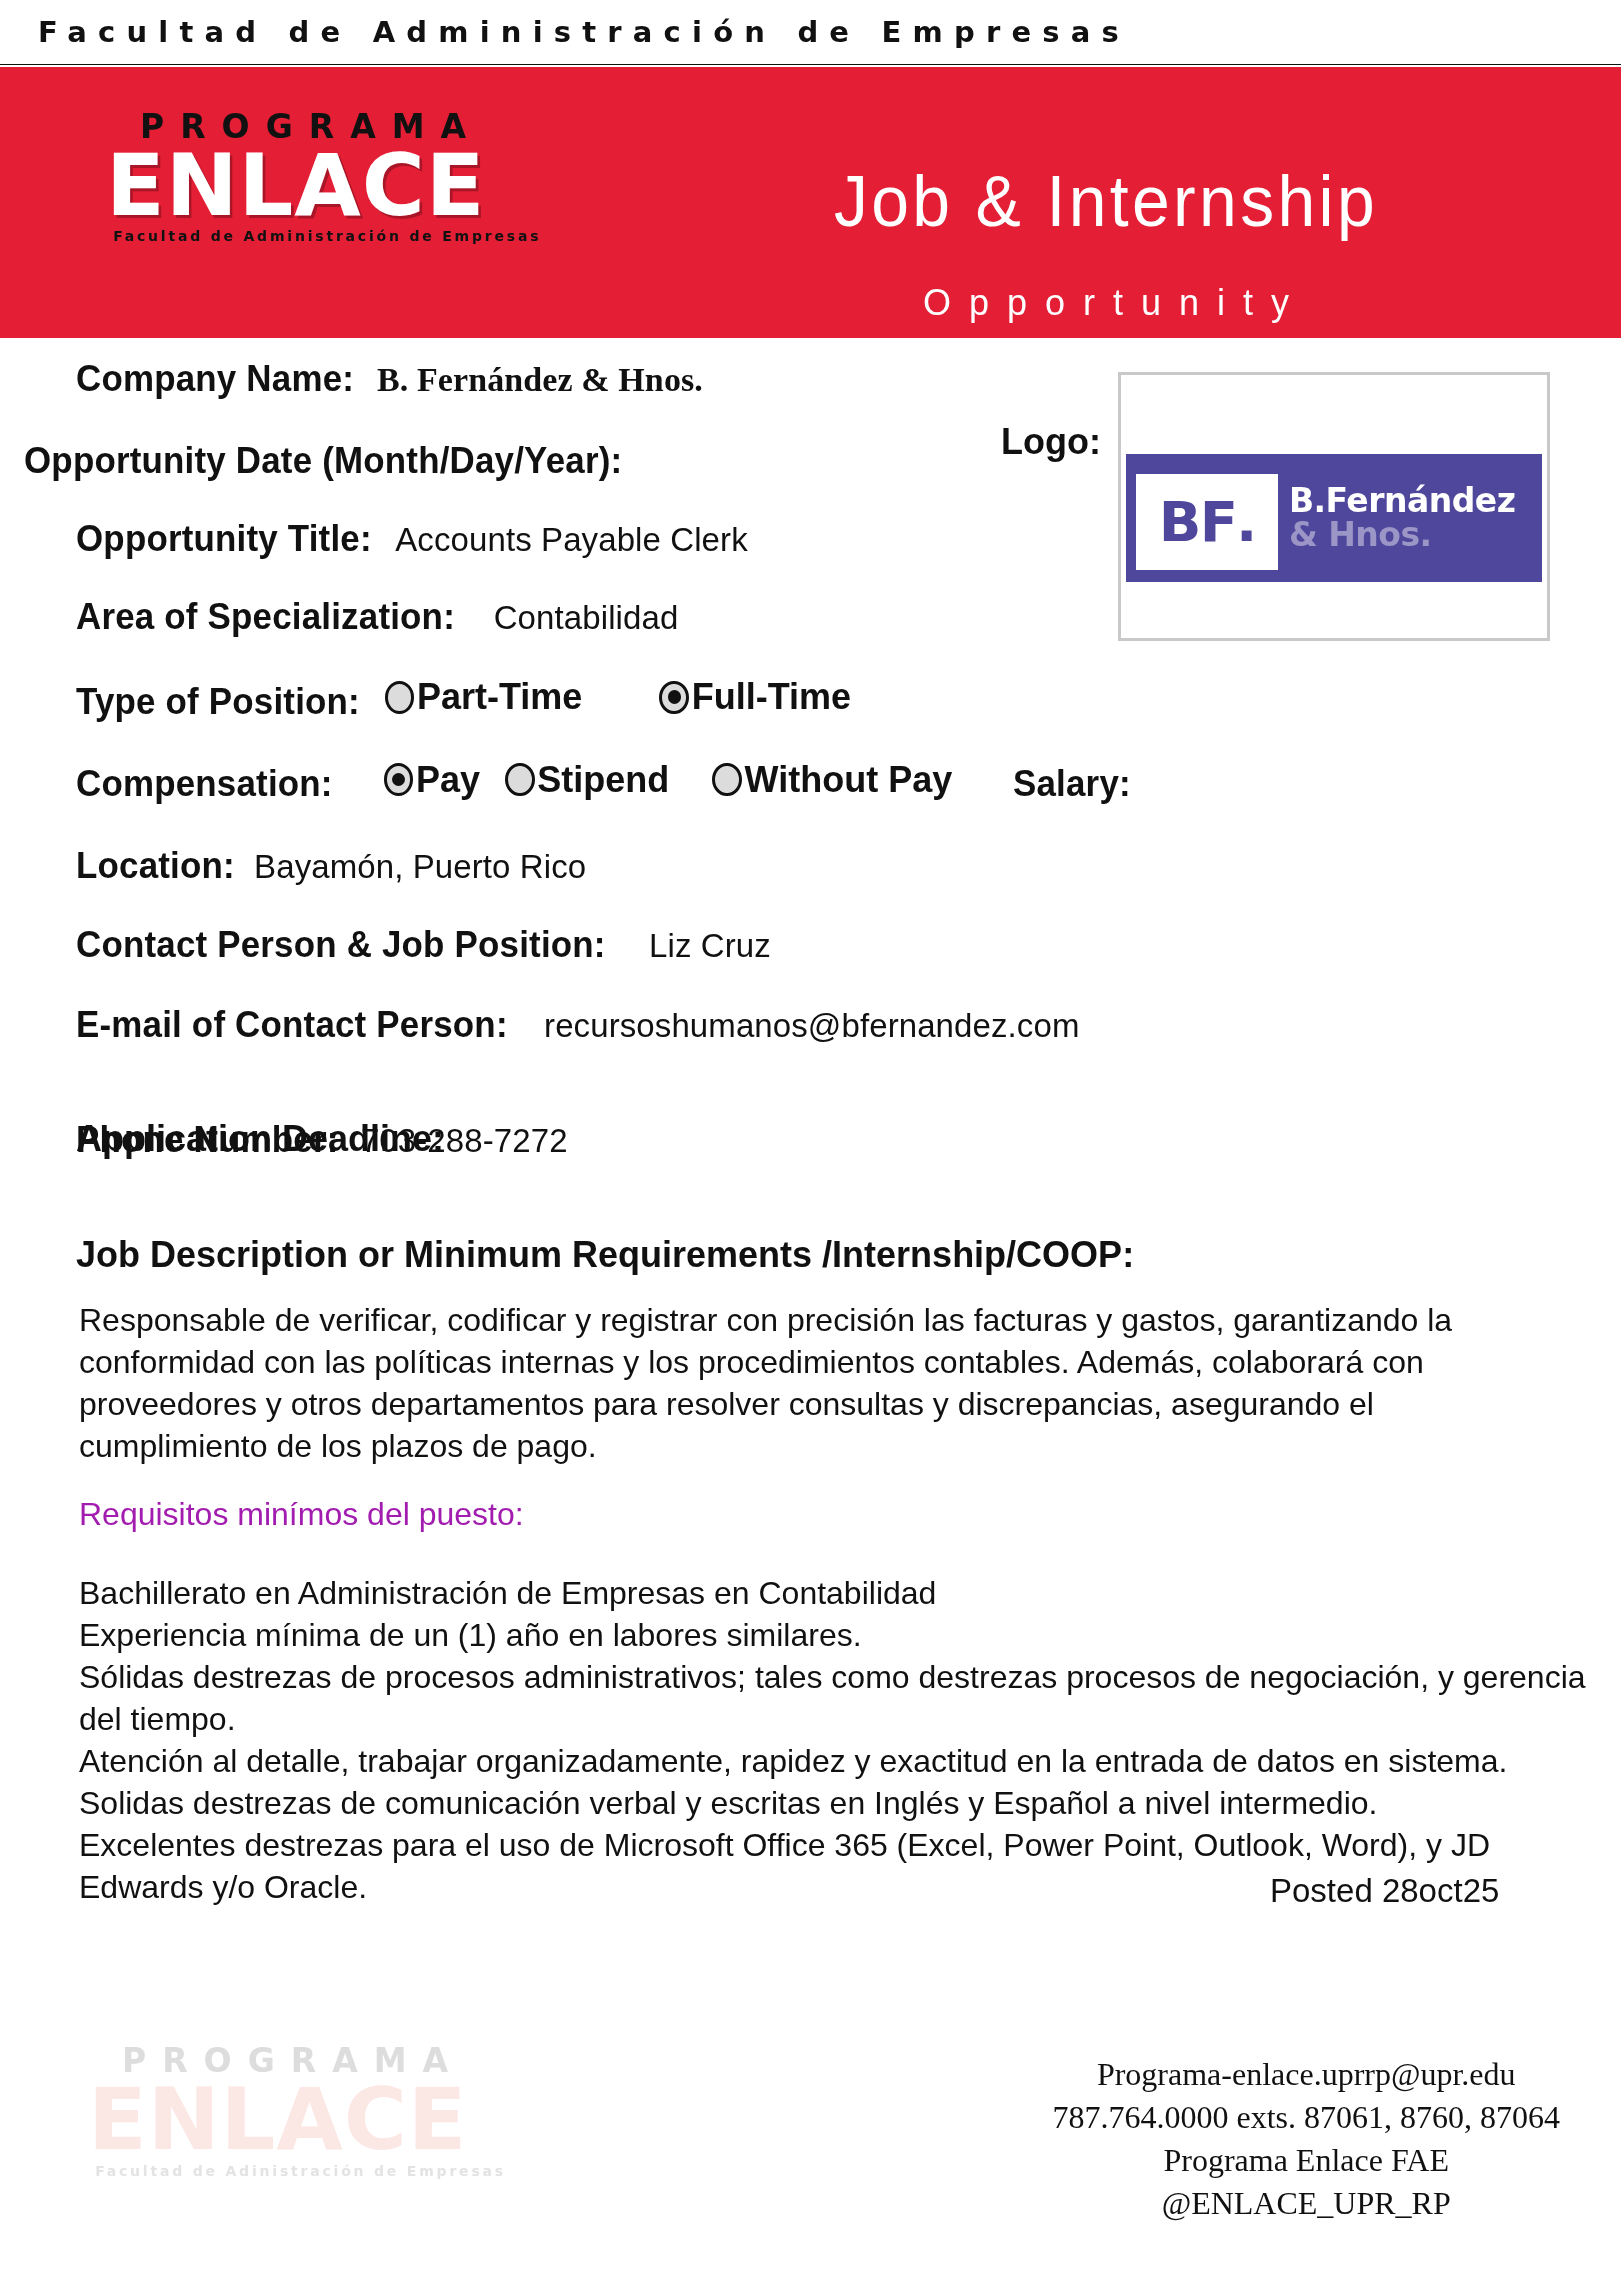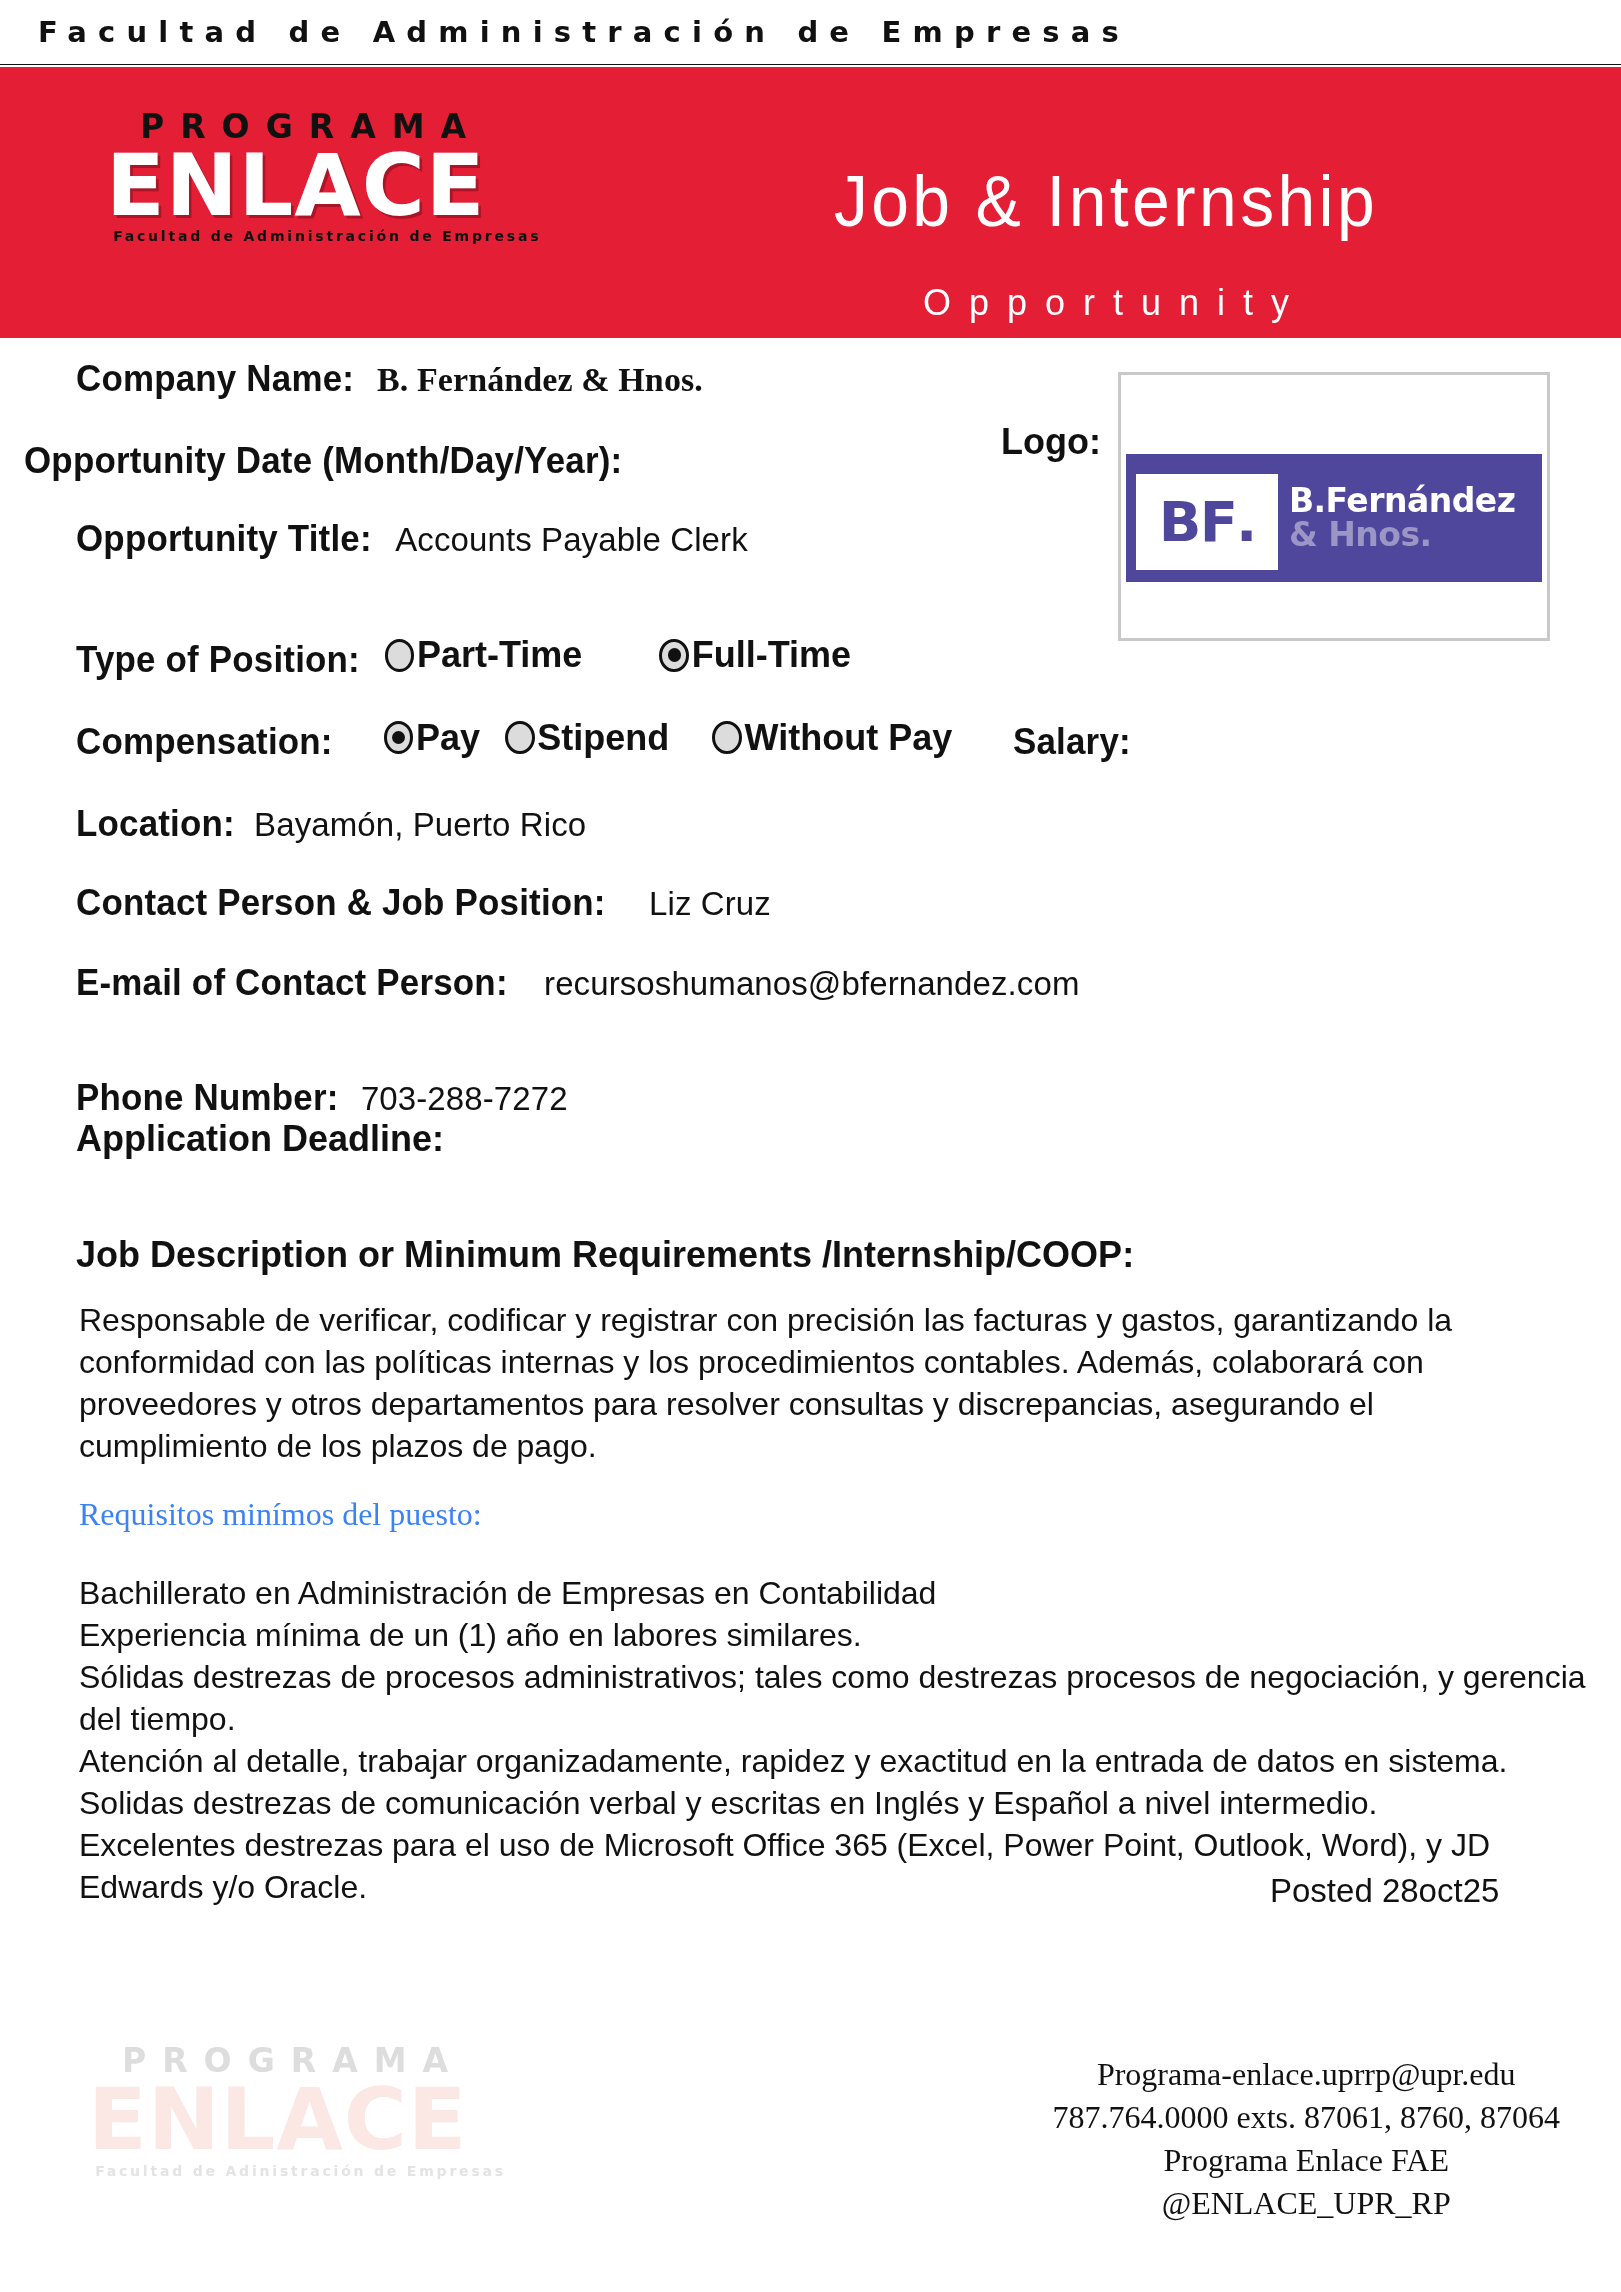--- a/index.html
+++ b/index.html
@@ -300,24 +300,24 @@
     font-size: 32px;
     font-weight: 400;
     color: #111111;
     line-height: 42px;
     white-space: pre-wrap;
   }
   .body-req-head {
     position: absolute;
     left: 79px;
     top: 1496px;
-    font-family: Liberation Serif, serif;
+    font-family: Liberation Sans, sans-serif;
     font-size: 32px;
     font-weight: 400;
-    color: #3b82f6;
+    color: #a21caf;
   }
   .body-req-list {
     position: absolute;
     left: 79px;
     top: 1572px;
     width: 1514px;
     font-family: "Liberation Sans Narrow", "Liberation Sans", sans-serif;
     font-size: 32px;
     font-weight: 400;
     color: #111111;
@@ -425,20 +425,24 @@
     <div class="row r-date">
       <span class="lbl">Opportunity Date (Month/Day/Year):</span>
       <span class="val"></span>
     </div>
 
     <div class="row r-title">
       <span class="lbl">Opportunity Title:</span>
       <span class="val">Accounts Payable Clerk</span>
     </div>
 
+    <div class="row r-area">
+      <span class="lbl">Area of Specialization:</span>
+      <span class="val" style="margin-left:27px;">Contabilidad</span>
+    </div>
 
     <div class="row r-type">
       <span class="lbl">Type of Position:</span>
       <span class="radio-opt">
         <span class="radio"></span>
         <span class="radio-lbl">Part-Time</span>
       </span>
       <span class="gap-lg"></span>
       <span class="radio-opt">
         <span class="radio checked"></span>

